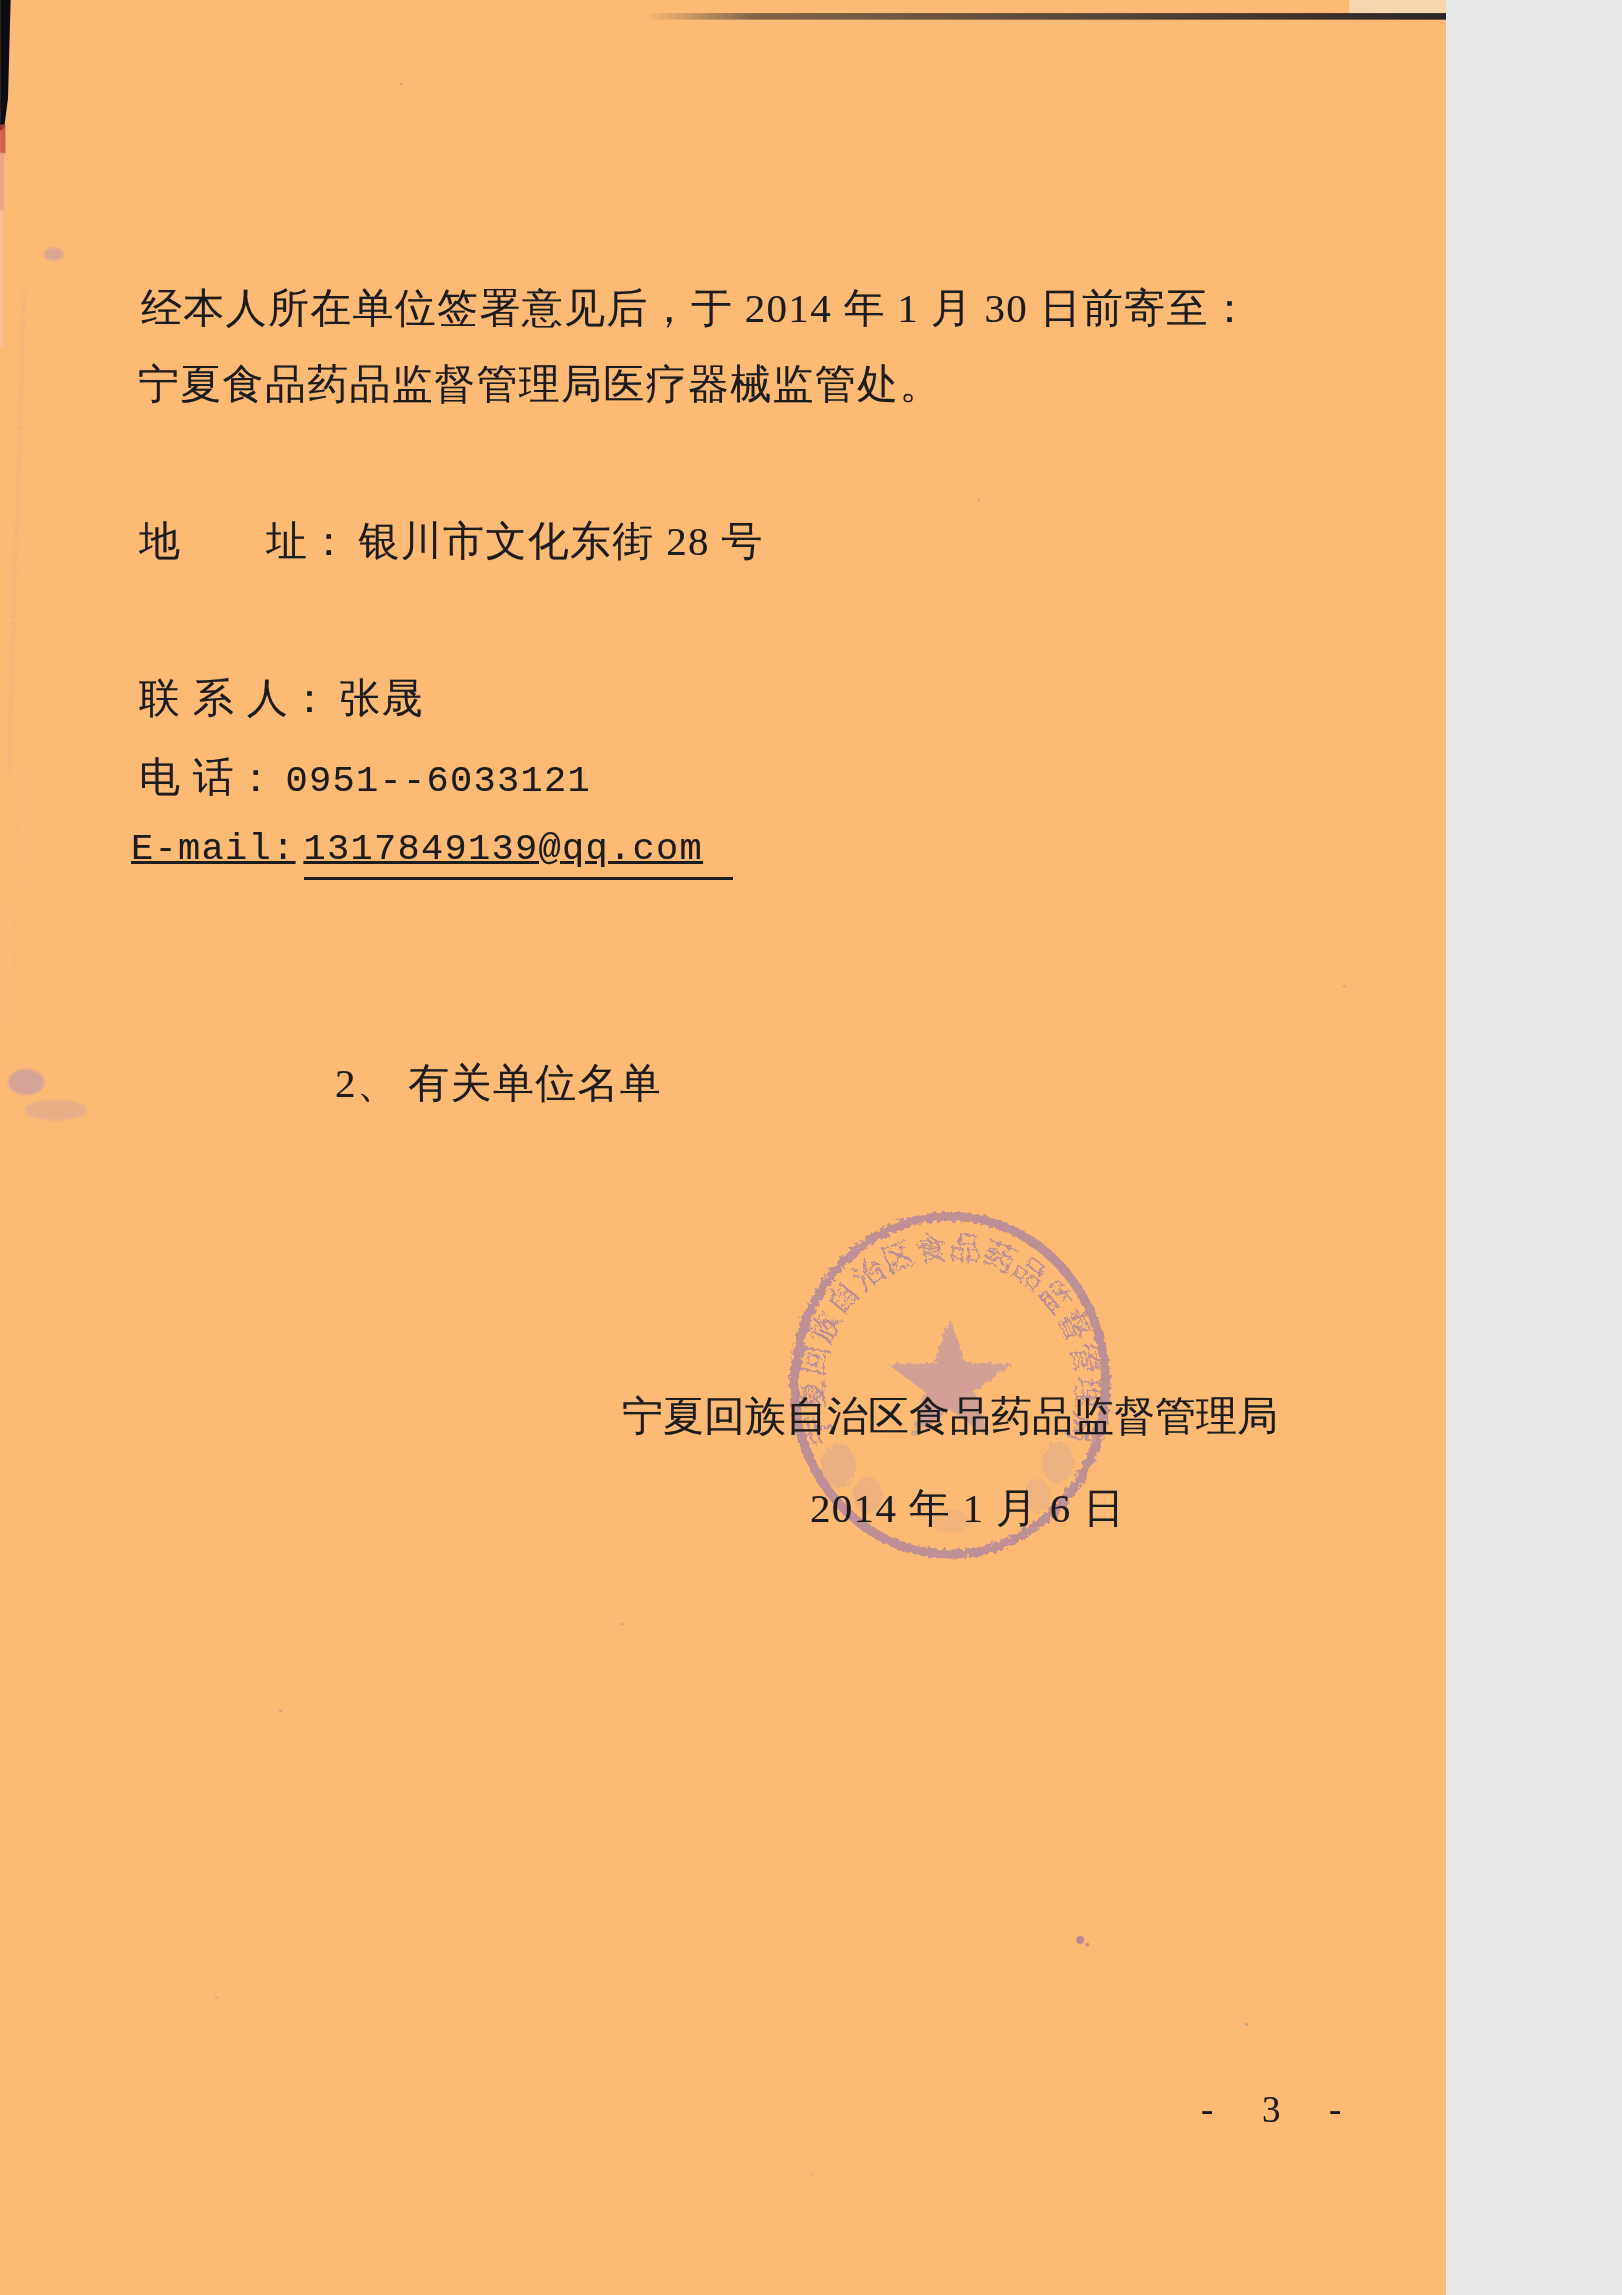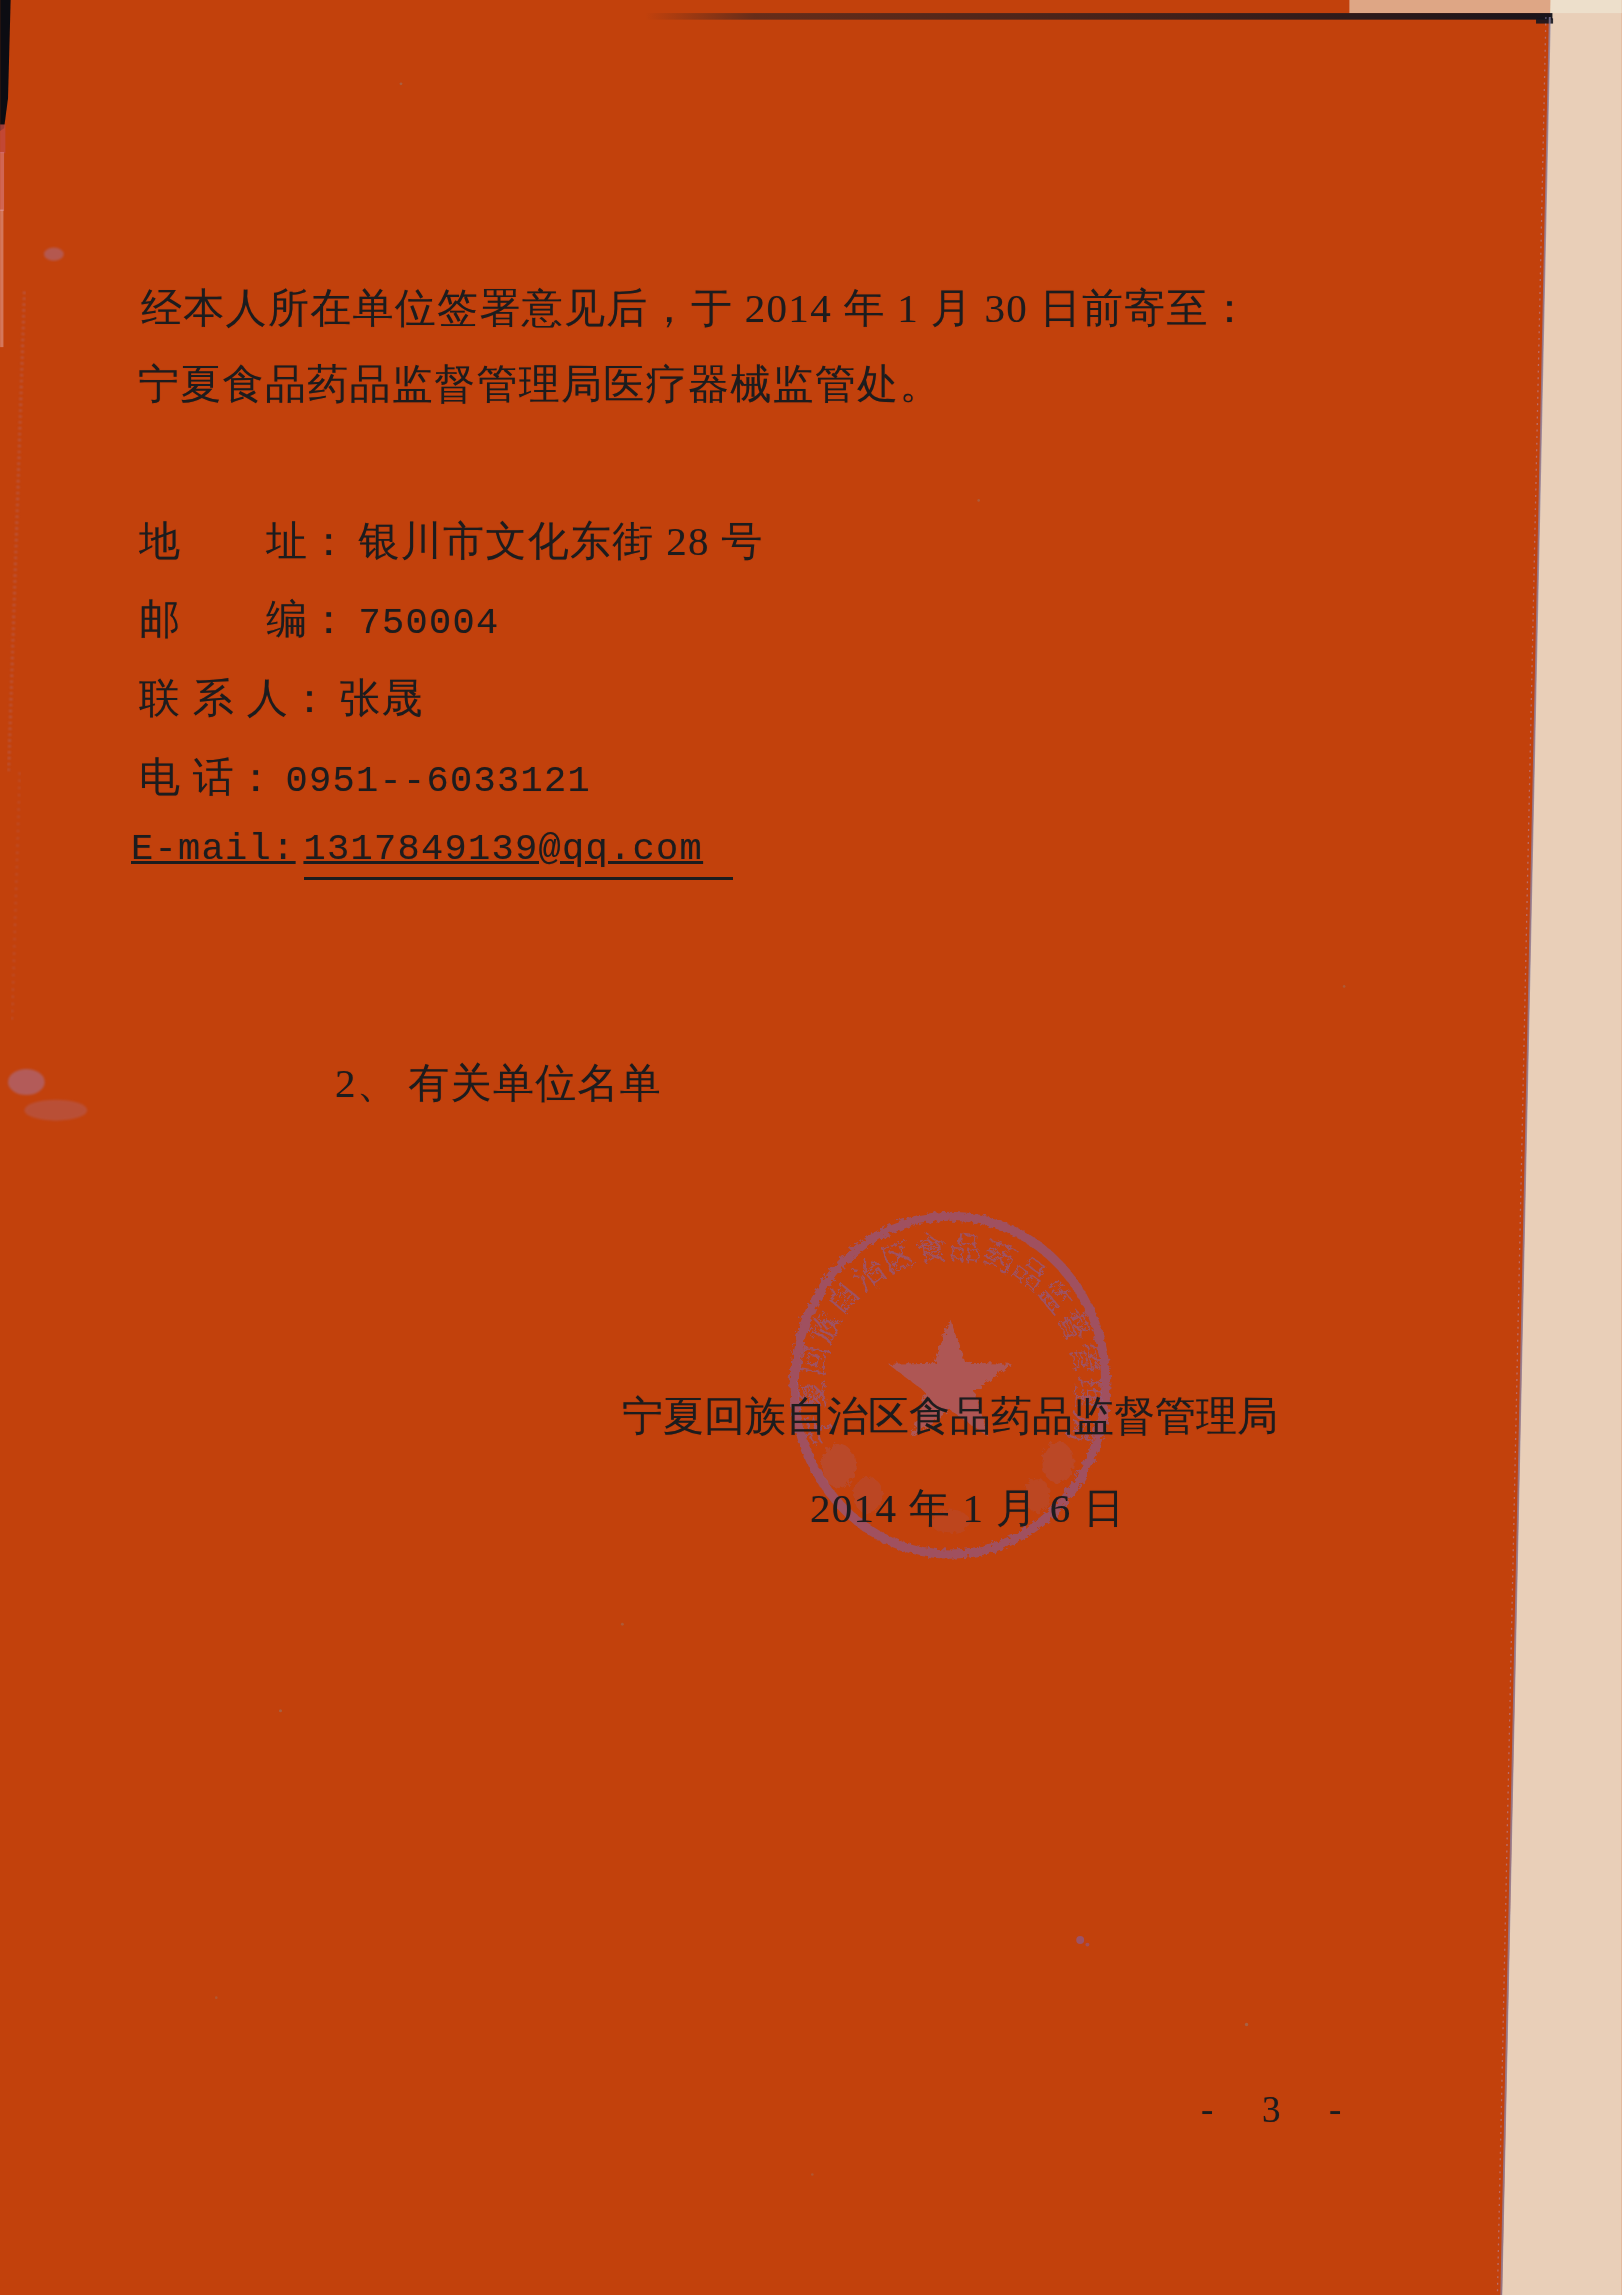--- a/index.html
+++ b/index.html
@@ -1,19 +1,19 @@
 <!DOCTYPE html>
 <html style="font-size:10.5px"><head>
 <meta charset="utf-8">
 <style>
   html,body{margin:0;padding:0;background:#e8e8e8;}
   #page{
     position:relative;
-    width:1622px;height:2295px;
-    background:#c2410c;
+    width:1446px;height:2295px;
+    background:#fdba74;
     overflow:hidden;
     font-family:"Liberation Serif","DejaVu Serif",serif;
     color:#1c1c1e;
   }
   .txt{
     position:absolute;
     white-space:nowrap;
     font-size:41px;
     line-height:1;
     letter-spacing:1.3px;
@@ -36,23 +36,20 @@
 </head>
 <body>
 
 <div id="page">
 
   <div class="txt" style="left:141px;top:288px;">经本人所在单位签署意见后，于 2014 年 1 月 30 日前寄至：</div>
   <div class="txt" style="left:138px;top:364px;">宁夏食品药品监督管理局医疗器械监管处。</div>
 
   <div class="txt row" style="left:139px;top:521px;">
     <span class="label">地　　址：</span><span class="value">银川市文化东街 28 号</span>
-  </div>
-  <div class="txt row" style="left:139px;top:599px;">
-    <span class="label">邮　　编：</span><span class="value mono">750004</span>
   </div>
   <div class="txt row" style="left:139px;top:678px;">
     <span class="label">联 系 人：</span><span class="value">张晟</span>
   </div>
   <div class="txt row" style="left:139px;top:757px;">
     <span class="label">电 话：</span><span class="value mono">0951--6033121</span>
   </div>
   <div class="txt row mono" style="left:131px;top:831px;text-decoration:underline;">
     <span class="label">E-mail:</span><span class="value underlined">1317849139@qq.com</span>
   </div>

